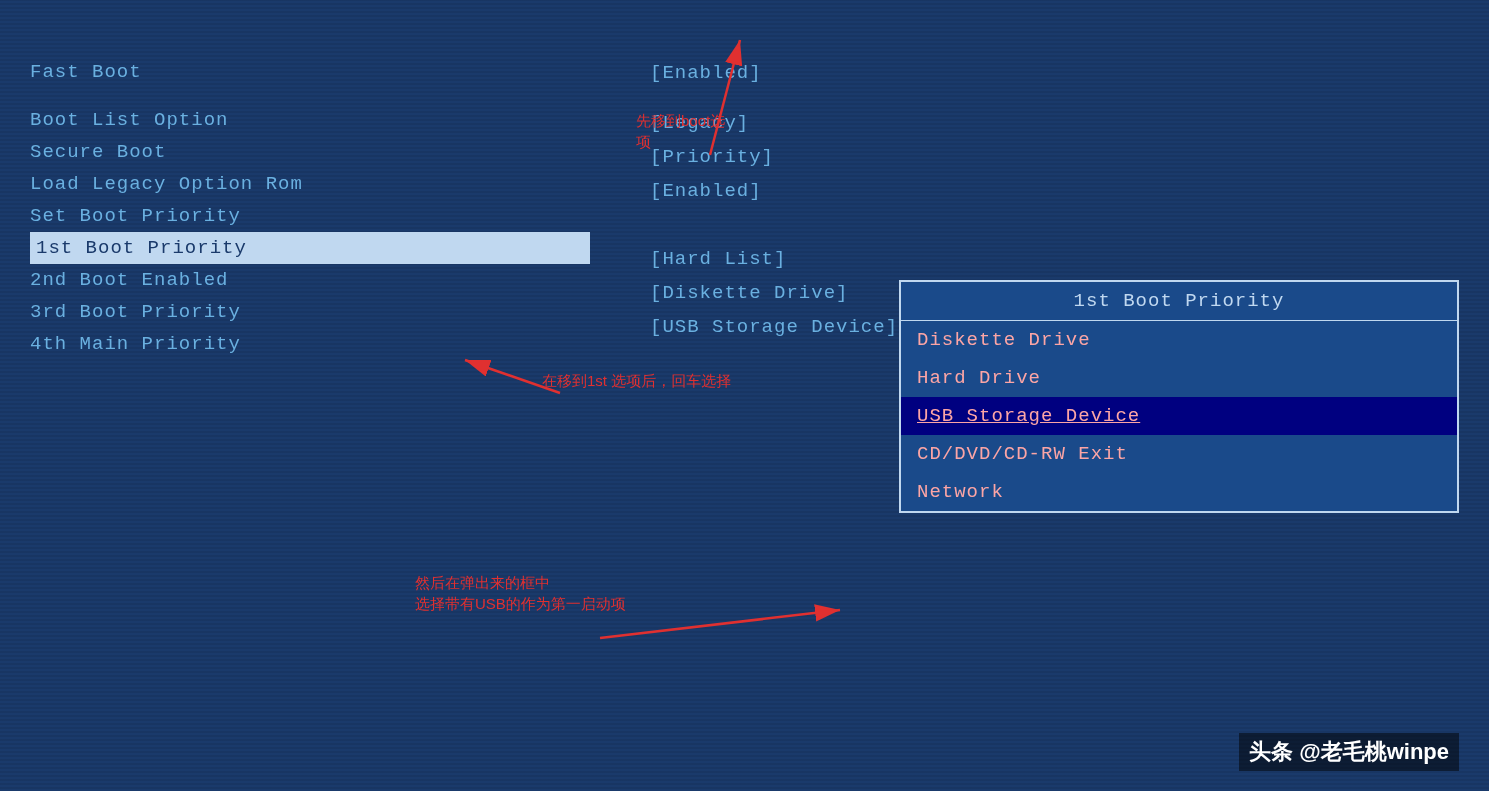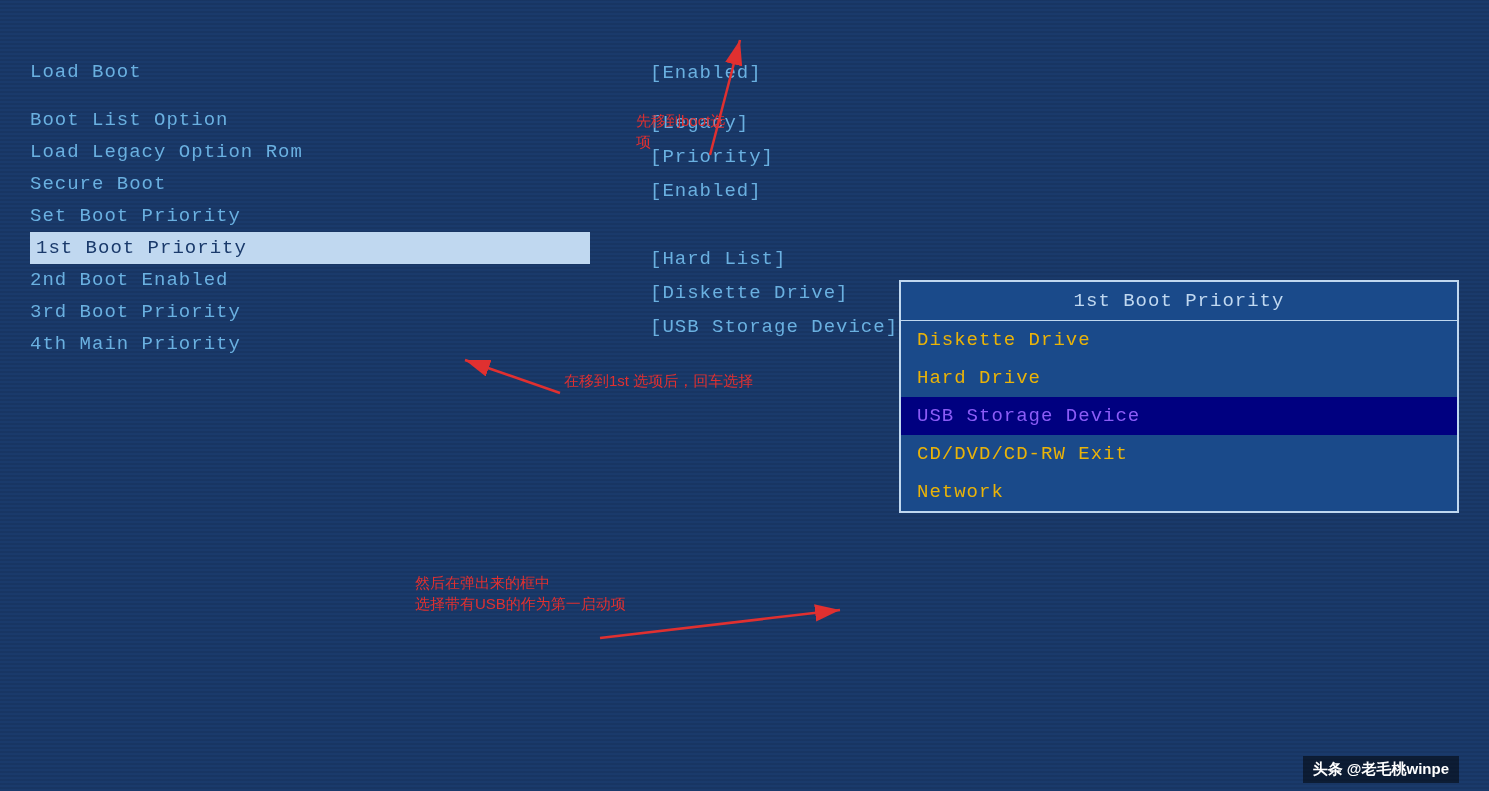--- a/index.html
+++ b/index.html
@@ -131,45 +131,46 @@
       color: #c0d8f0;
       font-size: 19px;
       letter-spacing: 1px;
       padding: 8px 16px;
       text-align: center;
       border-bottom: 1px solid #c0d8f0;
     }
     .popup-item {
       padding: 8px 16px;
       font-size: 19px;
-      color: #eab308;
+      color: #fca5a5;
       letter-spacing: 1px;
       cursor: pointer;
     }
     .popup-item.selected {
       background: #000080;
-      color: #8b5cf6;
+      color: #fca5a5;
+      text-decoration: underline;
     }
 
     
     .annotation {
       position: absolute;
       color: #e03030;
       font-size: 15px;
       font-family: Liberation Sans, sans-serif;
       line-height: 1.4;
     }
 
     
     .watermark {
       position: absolute;
-      bottom: 8px;
+      bottom: 20px;
       right: 30px;
       color: #ffffff;
-      font-size: 15px;
+      font-size: 22px;
       font-family: 'Microsoft YaHei', 'SimSun', sans-serif;
       font-weight: bold;
       background: rgba(0,0,0,0.5);
       padding: 4px 10px;
     }
 
     
     .arrows-layer {
       position: absolute;
       top: 0;
@@ -189,31 +190,31 @@
   <div class="menu-item">Advanced</div>
   <div class="menu-item">Security</div>
   <div class="menu-item active">Boot</div>
   <div class="menu-item">Exit</div>
 </div>
 
 <div class="content">
 
   <div class="settings-list">
     <div class="setting-row">
-      <span class="setting-label">Load Boot</span>
+      <span class="setting-label">Fast Boot</span>
     </div>
     <div class="setting-row" style="min-height:16px;"></div>
     <div class="setting-row">
       <span class="setting-label">Boot List Option</span>
     </div>
     <div class="setting-row">
+      <span class="setting-label">Secure Boot</span>
+    </div>
+    <div class="setting-row">
       <span class="setting-label">Load Legacy Option Rom</span>
-    </div>
-    <div class="setting-row">
-      <span class="setting-label">Secure Boot</span>
     </div>
     <div class="setting-row">
       <span class="setting-label">Set Boot Priority</span>
     </div>
     <div class="setting-row highlighted">
       <span class="setting-label">1st Boot Priority</span>
     </div>
     <div class="setting-row">
       <span class="setting-label">2nd Boot Enabled</span>
     </div>
@@ -275,20 +276,20 @@
   <line x1="710" y1="155" x2="740" y2="40" stroke="#e03030" stroke-width="2.5" marker-end="url(#arrowhead-red)"></line>
 
   <line x1="560" y1="393" x2="465" y2="360" stroke="#e03030" stroke-width="2.5" marker-end="url(#arrowhead-red)"></line>
 
   <line x1="600" y1="638" x2="840" y2="610" stroke="#e03030" stroke-width="2.5" marker-end="url(#arrowhead-red)"></line>
 </svg>
 
 <div class="annotation" style="left:636px; top:110px;">
   先移到boot选<br>项
 </div>
-<div class="annotation" style="left:564px; top:370px;">
+<div class="annotation" style="left:542px; top:370px;">
   在移到1st 选项后，回车选择
 </div>
 <div class="annotation" style="left:415px; top:572px;">
   然后在弹出来的框中<br>选择带有USB的作为第一启动项
 </div>
 
 <div class="watermark">头条 @老毛桃winpe</div>
 
 </body></html>

